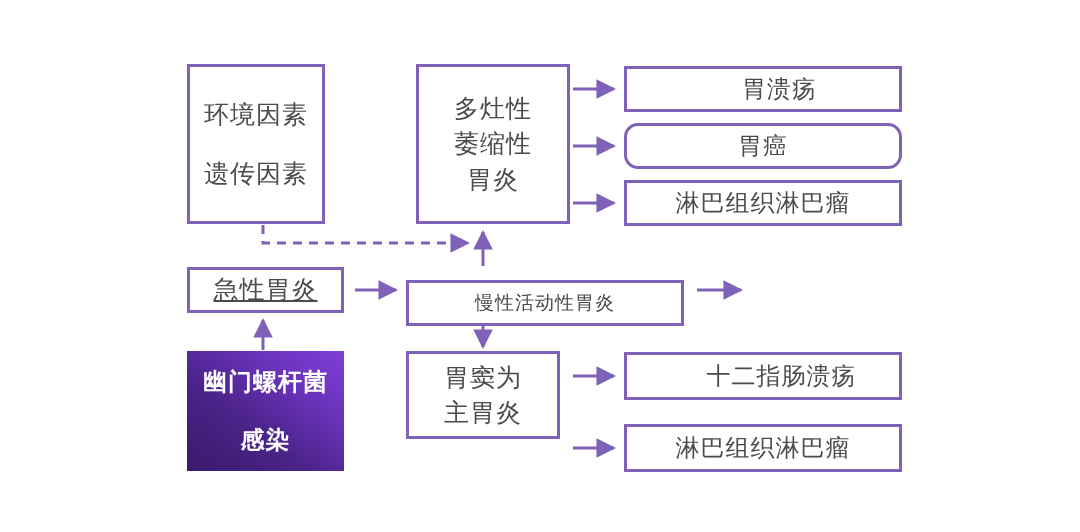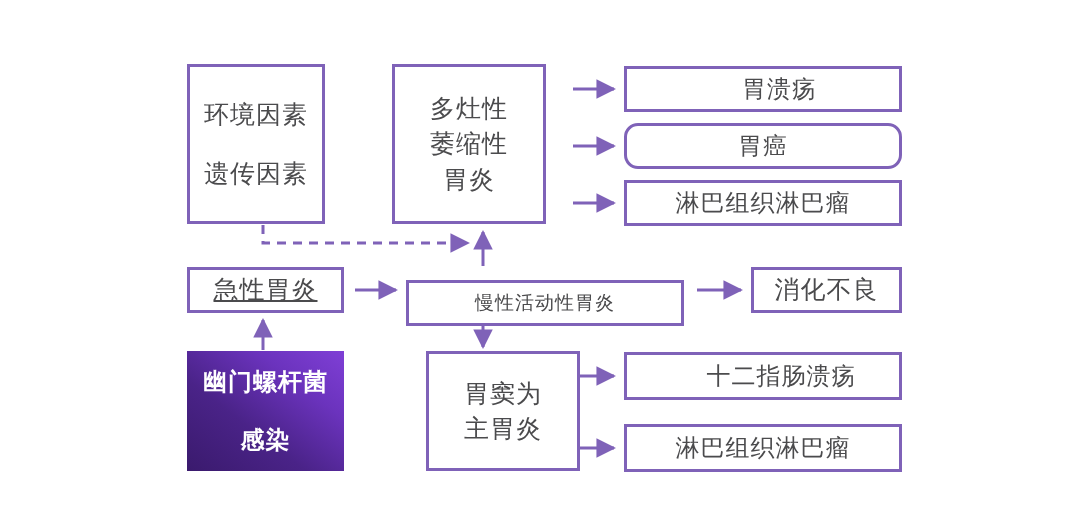--- a/index.html
+++ b/index.html
@@ -46,29 +46,29 @@
     background: linear-gradient(to top right, #3a1a6d 0%, #4a2388 38%, #6b33bd 72%, #7f3fd6 100%);
     color: #ffffff;
     font-weight: bold;
     gap: 23px;
   }
   .node .line {
     display: block;
   }
   
   #node-env          { left: 187px; top: 64px;  width: 138px; height: 160px; font-size: 25px; gap: 24px; }
-  #node-maf          { left: 392px; top: 64px;  width: 154px; height: 160px; font-size: 25px; }
+  #node-maf          { left: 416px; top: 64px;  width: 154px; height: 160px; font-size: 25px; }
   #node-ulcer        { left: 624px; top: 66px;  width: 278px; height: 46px;  font-size: 24px; padding-left: 33px; }
   #node-cancer       { left: 624px; top: 123px; width: 278px; height: 46px;  font-size: 24px; border-radius: 14px; }
   #node-malt-top     { left: 624px; top: 180px; width: 278px; height: 46px;  font-size: 24px; }
   #node-acute        { left: 187px; top: 267px; width: 157px; height: 46px;  font-size: 25px; text-decoration: underline; }
   #node-chronic      { left: 406px; top: 267px; width: 278px; height: 46px;  font-size: 19px; margin-top: 13px; }
   #node-dyspepsia    { left: 751px; top: 267px; width: 151px; height: 46px;  font-size: 25px; }
   #node-hp           { left: 187px; top: 351px; width: 157px; height: 120px; font-size: 24px; }
-  #node-antrum       { left: 406px; top: 351px; width: 154px; height: 120px; font-size: 25px; margin-left: 20px; }
+  #node-antrum       { left: 406px; top: 351px; width: 154px; height: 88px; font-size: 25px; }
   #node-duodenal     { left: 624px; top: 352px; width: 278px; height: 48px;  font-size: 24px; padding-left: 37px; }
   #node-malt-bottom  { left: 624px; top: 424px; width: 278px; height: 48px;  font-size: 24px; }
 </style>
 </head>
 <body>
 
 <div id="canvas">
 
   <svg id="edges" viewBox="0 0 1080 532" width="1080" height="532" xmlns="http://www.w3.org/2000/svg">
     <defs>
@@ -127,23 +127,20 @@
   </div>
 
   <div class="node outline" id="node-acute">
     <span class="line">急性胃炎</span>
   </div>
 
   <div class="node outline" id="node-chronic">
     <span class="line">慢性活动性胃炎</span>
   </div>
 
-  <div class="node outline" id="node-dyspepsia">
-    <span class="line">消化不良</span>
-  </div>
 
   <div class="node filled" id="node-hp">
     <span class="line">幽门螺杆菌</span>
     <span class="line">感染</span>
   </div>
 
   <div class="node outline" id="node-antrum">
     <span class="line">胃窦为</span>
     <span class="line">主胃炎</span>
   </div>

